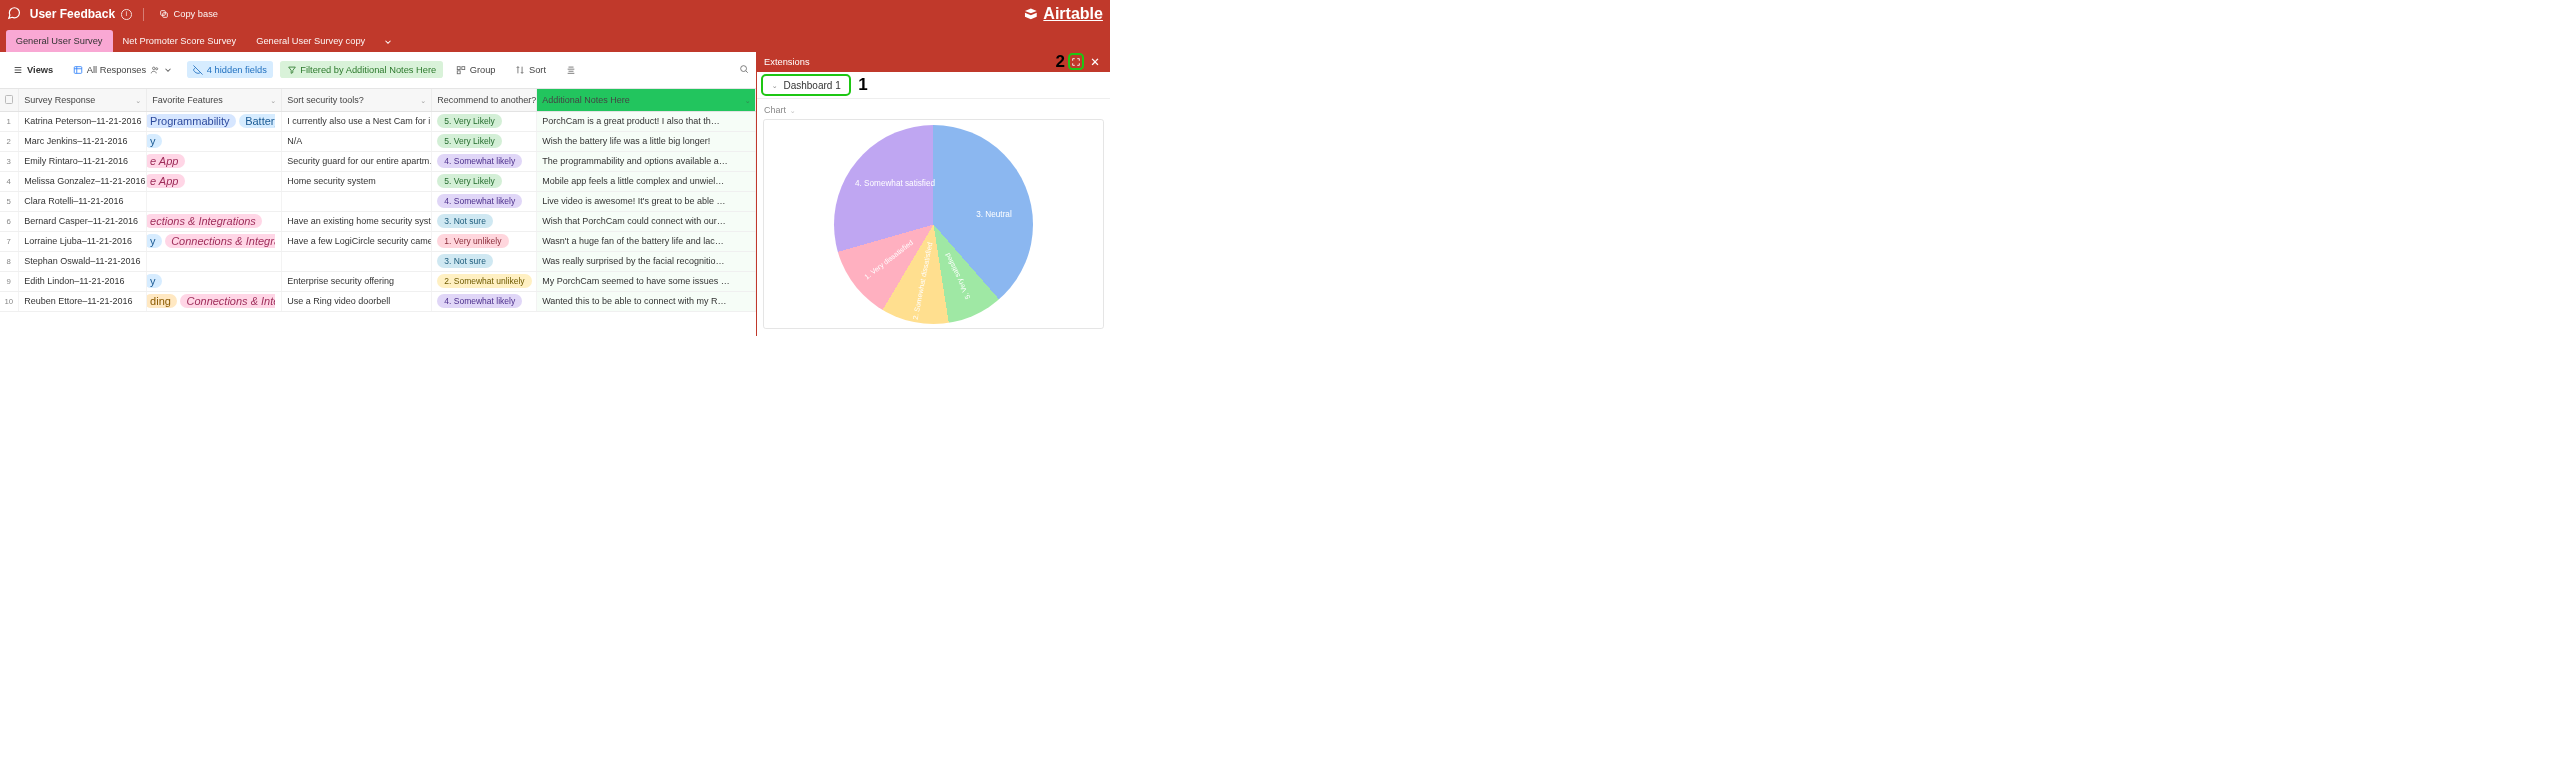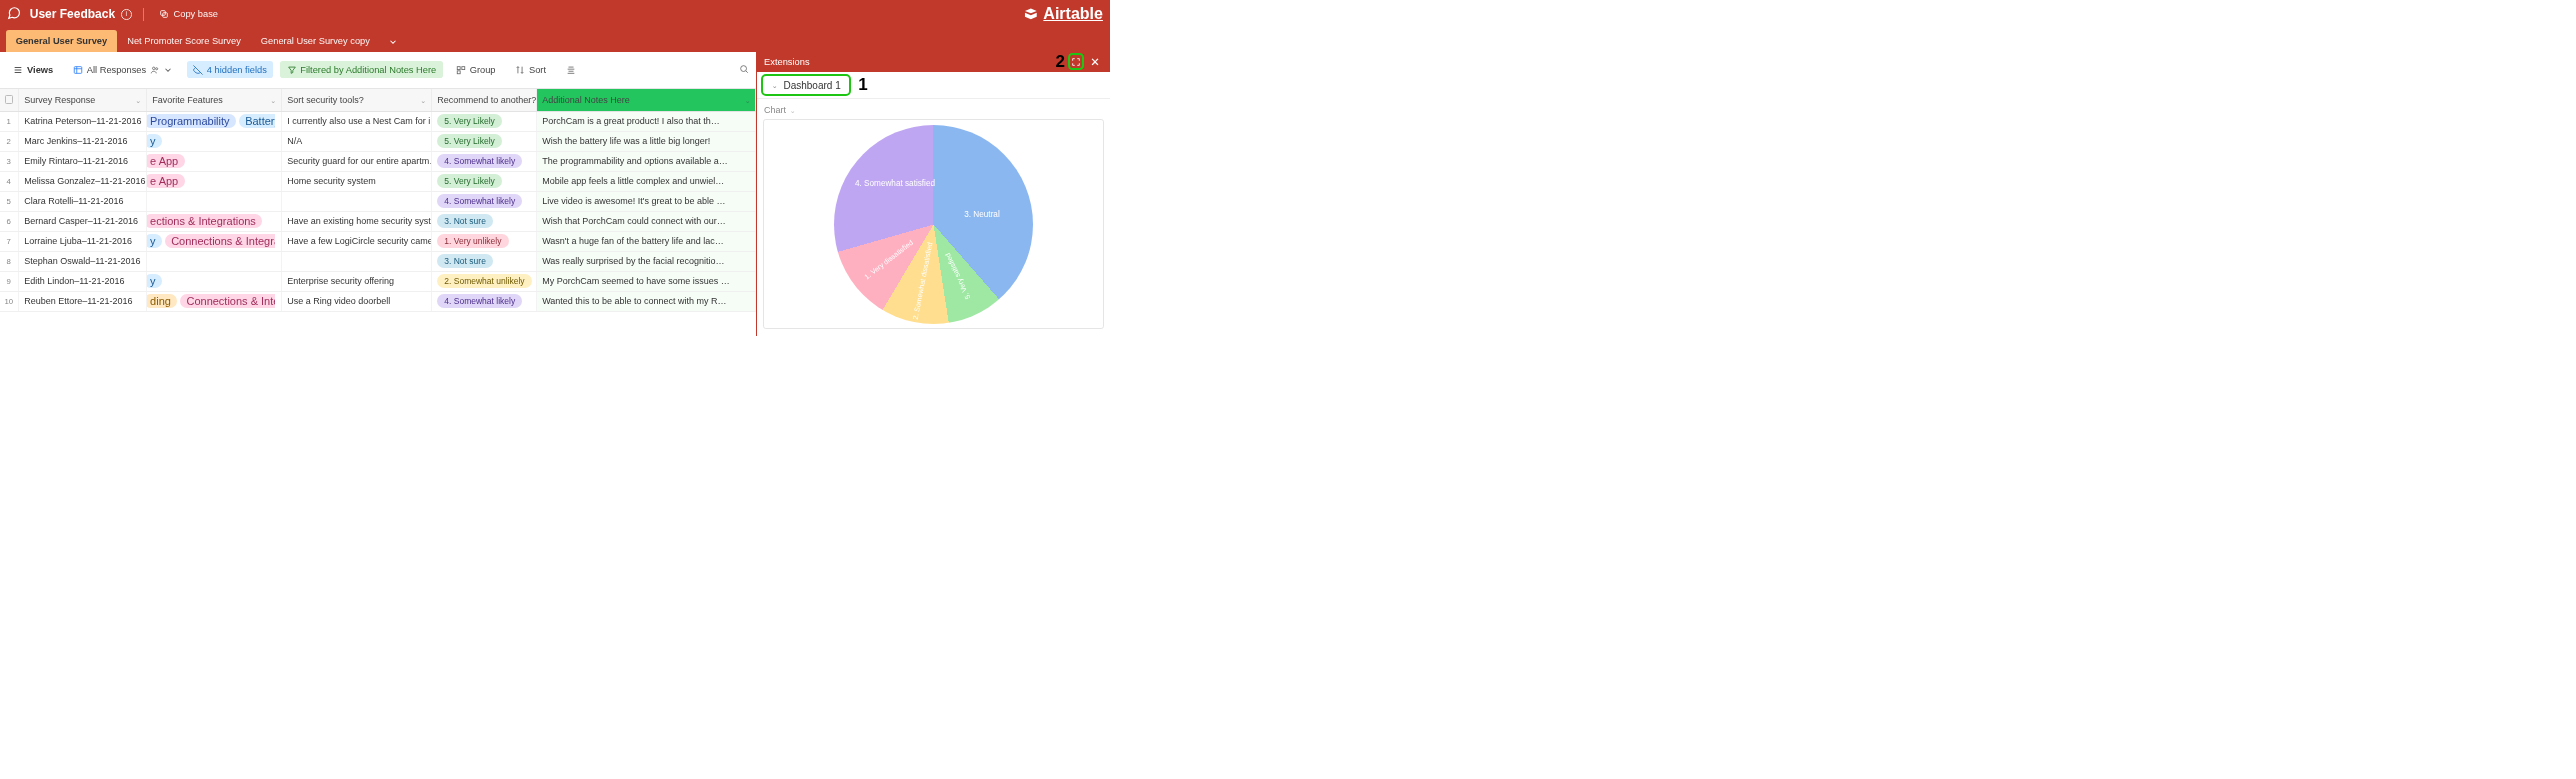--- a/index.html
+++ b/index.html
@@ -81,23 +81,23 @@
     font-size: 9.3px;
     color: rgba(255,255,255,0.95);
     border-top-left-radius: 2.8px;
     border-top-right-radius: 2.8px;
     cursor: pointer;
     display: flex;
     align-items: center;
     height: 21.4px;
   }
   .tab.active {
-    background: #fdba74;
+    background: #f9a8d4;
     color: #333;
-    font-weight: 700;
+    font-weight: 400;
   }
   .tab-add {
     width: 20px;
     height: 20px;
     display: flex;
     align-items: center;
     justify-content: center;
     color: #fff;
     cursor: pointer;
     margin-left: 2.8px;
@@ -203,21 +203,21 @@
   .pill {
     display:inline-flex;
     align-items:center;
     padding: 1.4px 6.4px;
     border-radius: 7.1px;
     font-size: 11px;
     margin-right: 2.8px;
     white-space: nowrap;
   }
   .pill.blue   { background:#d6ecff; color:#1a5a93; }
-  .pill.pink   { background:#ffd6e6; color:#9e2d5a; }
+  .pill.pink   { background:#ffd6e6; color:#9e2d5a;font-style:italic; }
   .pill.prog   { background:#d6e6ff; color:#2d4a9e; }
   .pill.orange { background:#ffe8c2; color:#8b5a00; }
 
   .rec-pill {
     display:inline-flex;
     align-items:center;
     padding: 2.1px 7.1px;
     border-radius: 7.1px;
     font-size: 8.5px;
   }
@@ -660,21 +660,21 @@
 
     <div class="chart-section">
       <div class="chart-label">
         <span>Chart</span>
         <span style="font-size:7.1px;opacity:0.55;">⌄</span>
       </div>
       <div class="chart-card">
         <div class="pie-wrap">
           <div class="pie" id="pie" style="background: conic-gradient(rgb(139, 183, 240) 20deg, rgb(139, 183, 240) 138.8deg, rgb(159, 232, 164) 138.8deg, rgb(159, 232, 164) 171.2deg, rgb(255, 223, 143) 171.2deg, rgb(255, 223, 143) 210.8deg, rgb(255, 176, 192) 210.8deg, rgb(255, 176, 192) 254deg, rgb(191, 166, 242) 254deg, rgb(191, 166, 242) 380deg);"></div>
           <div id="pie-labels">
-              <div class="slice-label" style="left: 148px; top: 89px; transform: translate(-50%, -50%);">3. Neutral</div>
+              <div class="slice-label" style="left: 160px; top: 89px; transform: translate(-50%, -50%);">3. Neutral</div>
               <div class="slice-label small" style="left: 124px; top: 151px; transform: translate(-50%, -50%) rotate(245deg);">5. Very satisfied</div>
               <div class="slice-label small" style="left: 89px; top: 156px; transform: translate(-50%, -50%) rotate(281deg);">2. Somewhat dissatisfied</div>
               <div class="slice-label small" style="left: 55px; top: 135px; transform: translate(-50%, -50%) rotate(322.4deg);">1. Very dissatisfied</div>
               <div class="slice-label" style="left: 61px; top: 58px; transform: translate(-50%, -50%);">4. Somewhat satisfied</div>
             </div>
         </div>
       </div>
     </div>
   </div>
 </div>

